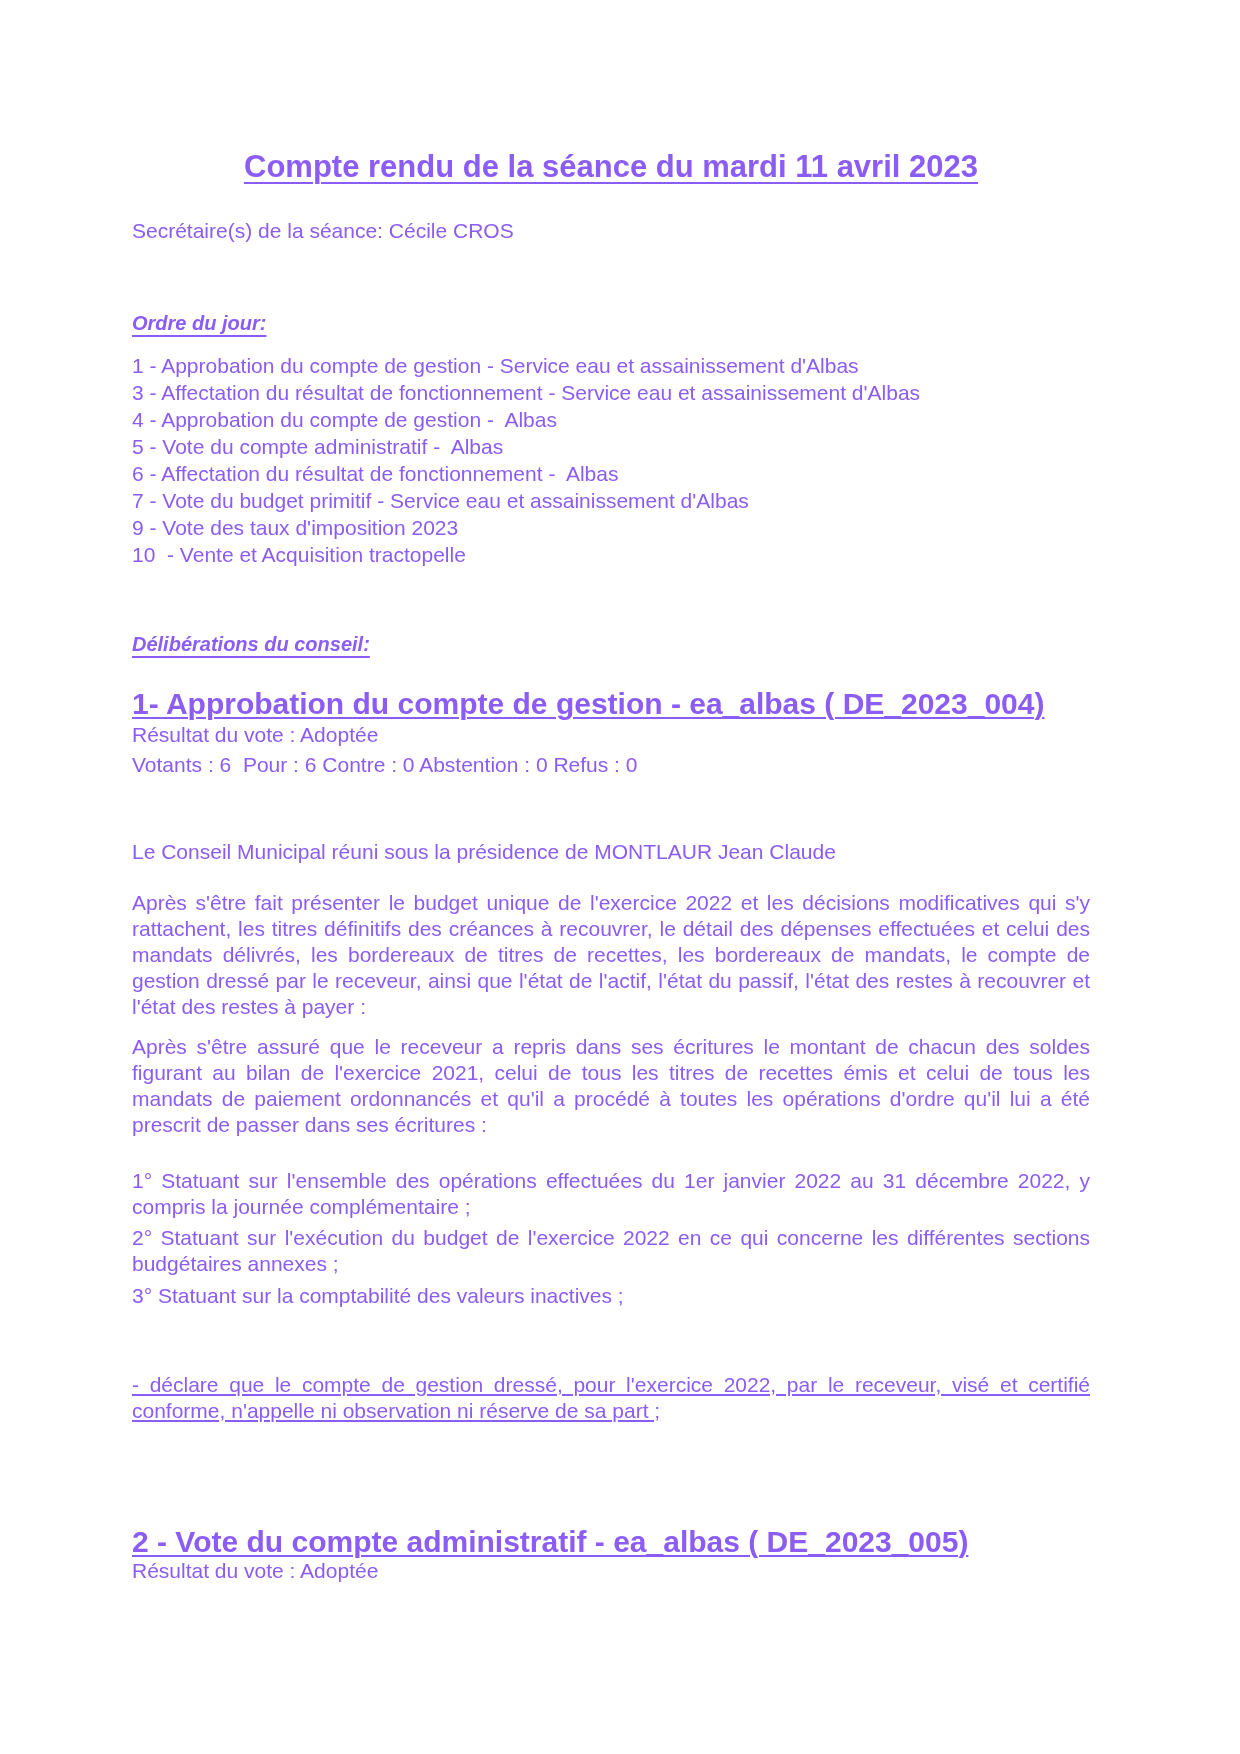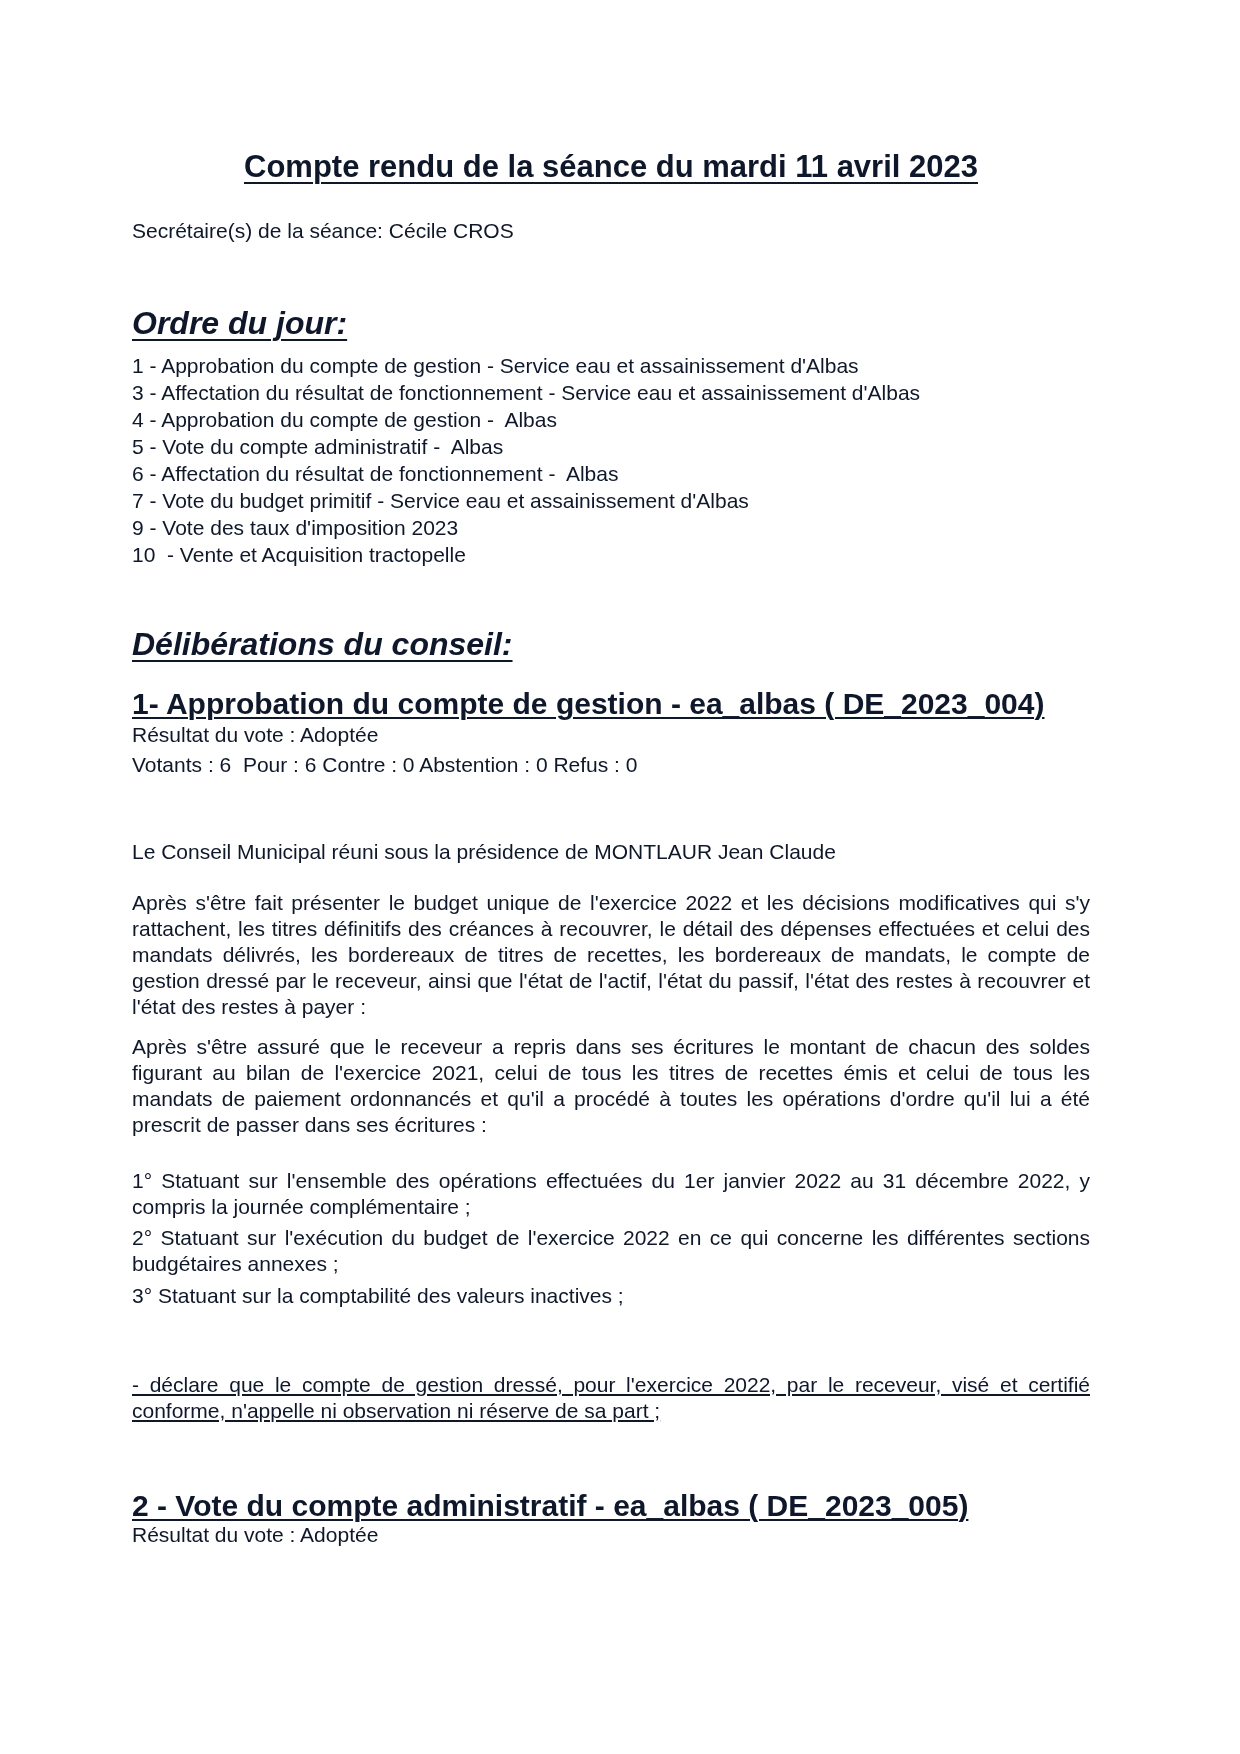--- a/index.html
+++ b/index.html
@@ -10,39 +10,39 @@
   .page {
     position: relative;
     width: 1240px;
     height: 1754px;
     background: #ffffff;
     box-sizing: border-box;
     padding: 149px 150px 0 132px;
     font-family: "Liberation Sans", "DejaVu Sans", sans-serif;
     font-size: 21px;
     line-height: 26px;
-    color: #0f172a;
+    color: #8b5cf6;
     overflow: hidden;
   }
   .doc-title {
     font-size: 31px;
     line-height: 36px;
     font-weight: bold;
     text-align: center;
     text-decoration: underline;
     text-decoration-thickness: 2px;
     text-underline-offset: 5px;
     margin: 0;
   }
   .secretary {
     margin-top: 33px;
     white-space: pre-wrap;
   }
   .section-heading {
-    font-size: 32px;
+    font-size: 20px;
     line-height: 34px;
     font-weight: bold;
     font-style: italic;
     text-decoration: underline;
     text-decoration-thickness: 2px;
     text-underline-offset: 5px;
     margin: 0;
   }
   .agenda-heading { margin-top: 62px; }
   .agenda-list {
@@ -66,21 +66,21 @@
   .vote-result { margin-top: 5px; }
   .vote-counts { margin-top: 4px; white-space: pre-wrap; }
   .presidence { margin-top: 61px; }
   .para { text-align: justify; }
   .para1 { margin-top: 25px; }
   .para2 { margin-top: 14px; }
   .statuant1 { margin-top: 30px; }
   .statuant2 { margin-top: 5px; }
   .statuant3 { margin-top: 6px; }
   .declaration { margin-top: 63px; text-decoration: underline; }
-  .delib2-heading { margin-top: 68px; }
+  .delib2-heading { margin-top: 104px; }
   .vote-result2 { margin-top: 3px; }
 </style>
 </head>
 <body>
 
 <div class="page">
 
   <h1 class="doc-title">Compte rendu de la séance du mardi 11 avril 2023</h1>
 
   <div class="secretary">Secrétaire(s) de la séance: Cécile CROS</div>

